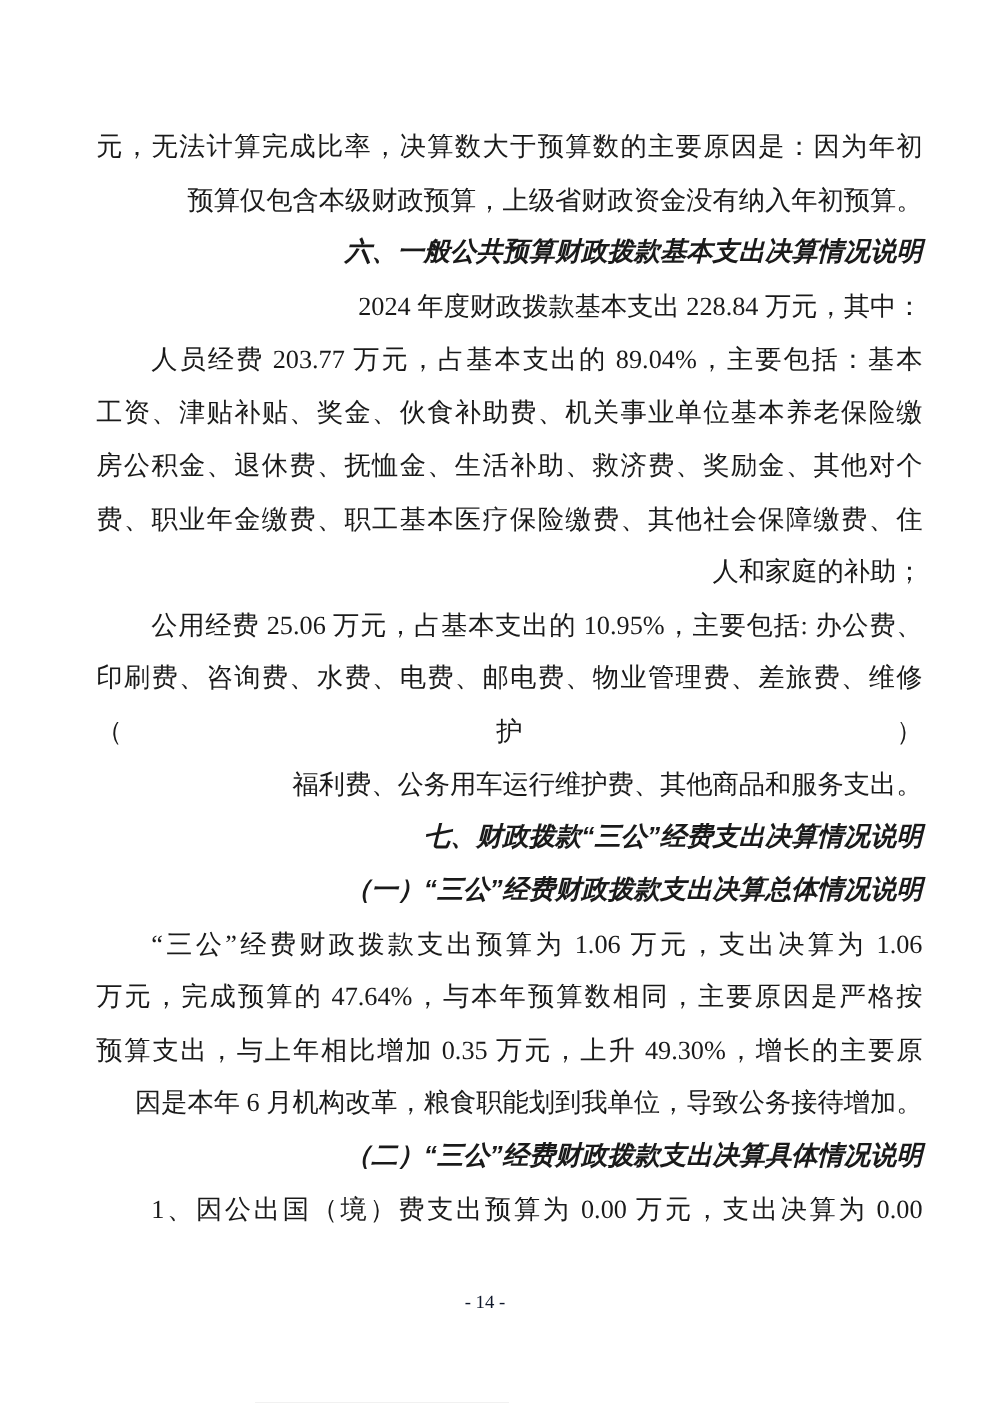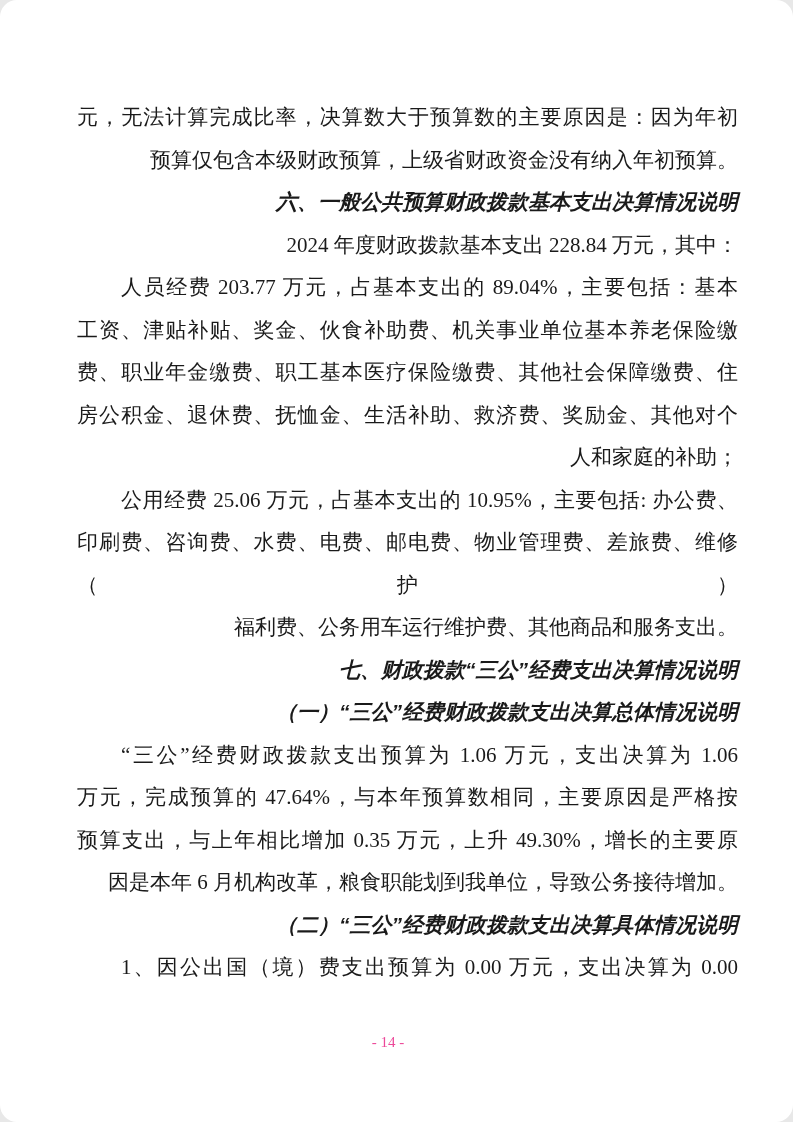--- a/index.html
+++ b/index.html
@@ -9,21 +9,20 @@
   }
   .page {
     position: relative;
     width: 793px;
     height: 1122px;
     margin: 0 auto;
     background: #ffffff;
     overflow: hidden;
     font-family: "Liberation Serif", "DejaVu Serif", serif;
     color: #1a1a1a;
-    border-radius: 17px;
   }
   .content {
     position: absolute;
     left: 77px;
     top: 96px;
     width: 661px;
   }
   .block { margin: 0; }
   .line {
     font-size: 21px;
@@ -42,21 +41,21 @@
     font-style: italic;
   }
   .footer {
     position: absolute;
     left: 0;
     right: 17px;
     top: 1031px;
     text-align: center;
     font-size: 15px;
     line-height: 22px;
-    color: #ec4899;
+    color: #0f172a;
     font-family: "Liberation Serif", "DejaVu Serif", serif;
   }
 </style>
 </head>
 <body>
 
 <div class="page">
   <div class="content">
       <div class="block paragraph">
         <div class="line fill">元，无法计算完成比率，决算数大于预算数的主要原因是：因为年初</div>
@@ -64,22 +63,22 @@
       </div>
       <div class="block heading">
         <div class="line indent">六、一般公共预算财政拨款基本支出决算情况说明</div>
       </div>
       <div class="block paragraph">
         <div class="line indent">2024 年度财政拨款基本支出 228.84 万元，其中：</div>
       </div>
       <div class="block paragraph">
         <div class="line indent fill">人员经费 203.77 万元，占基本支出的 89.04%，主要包括：基本</div>
         <div class="line fill">工资、津贴补贴、奖金、伙食补助费、机关事业单位基本养老保险缴</div>
+        <div class="line fill">房公积金、退休费、抚恤金、生活补助、救济费、奖励金、其他对个</div>
         <div class="line fill">费、职业年金缴费、职工基本医疗保险缴费、其他社会保障缴费、住</div>
-        <div class="line fill">房公积金、退休费、抚恤金、生活补助、救济费、奖励金、其他对个</div>
         <div class="line">人和家庭的补助；</div>
       </div>
       <div class="block paragraph">
         <div class="line indent fill">公用经费 25.06 万元，占基本支出的 10.95%，主要包括: 办公费、</div>
         <div class="line fill">印刷费、咨询费、水费、电费、邮电费、物业管理费、差旅费、维修（护）</div>
         <div class="line">福利费、公务用车运行维护费、其他商品和服务支出。</div>
       </div>
       <div class="block heading">
         <div class="line indent">七、财政拨款“三公”经费支出决算情况说明</div>
       </div>

